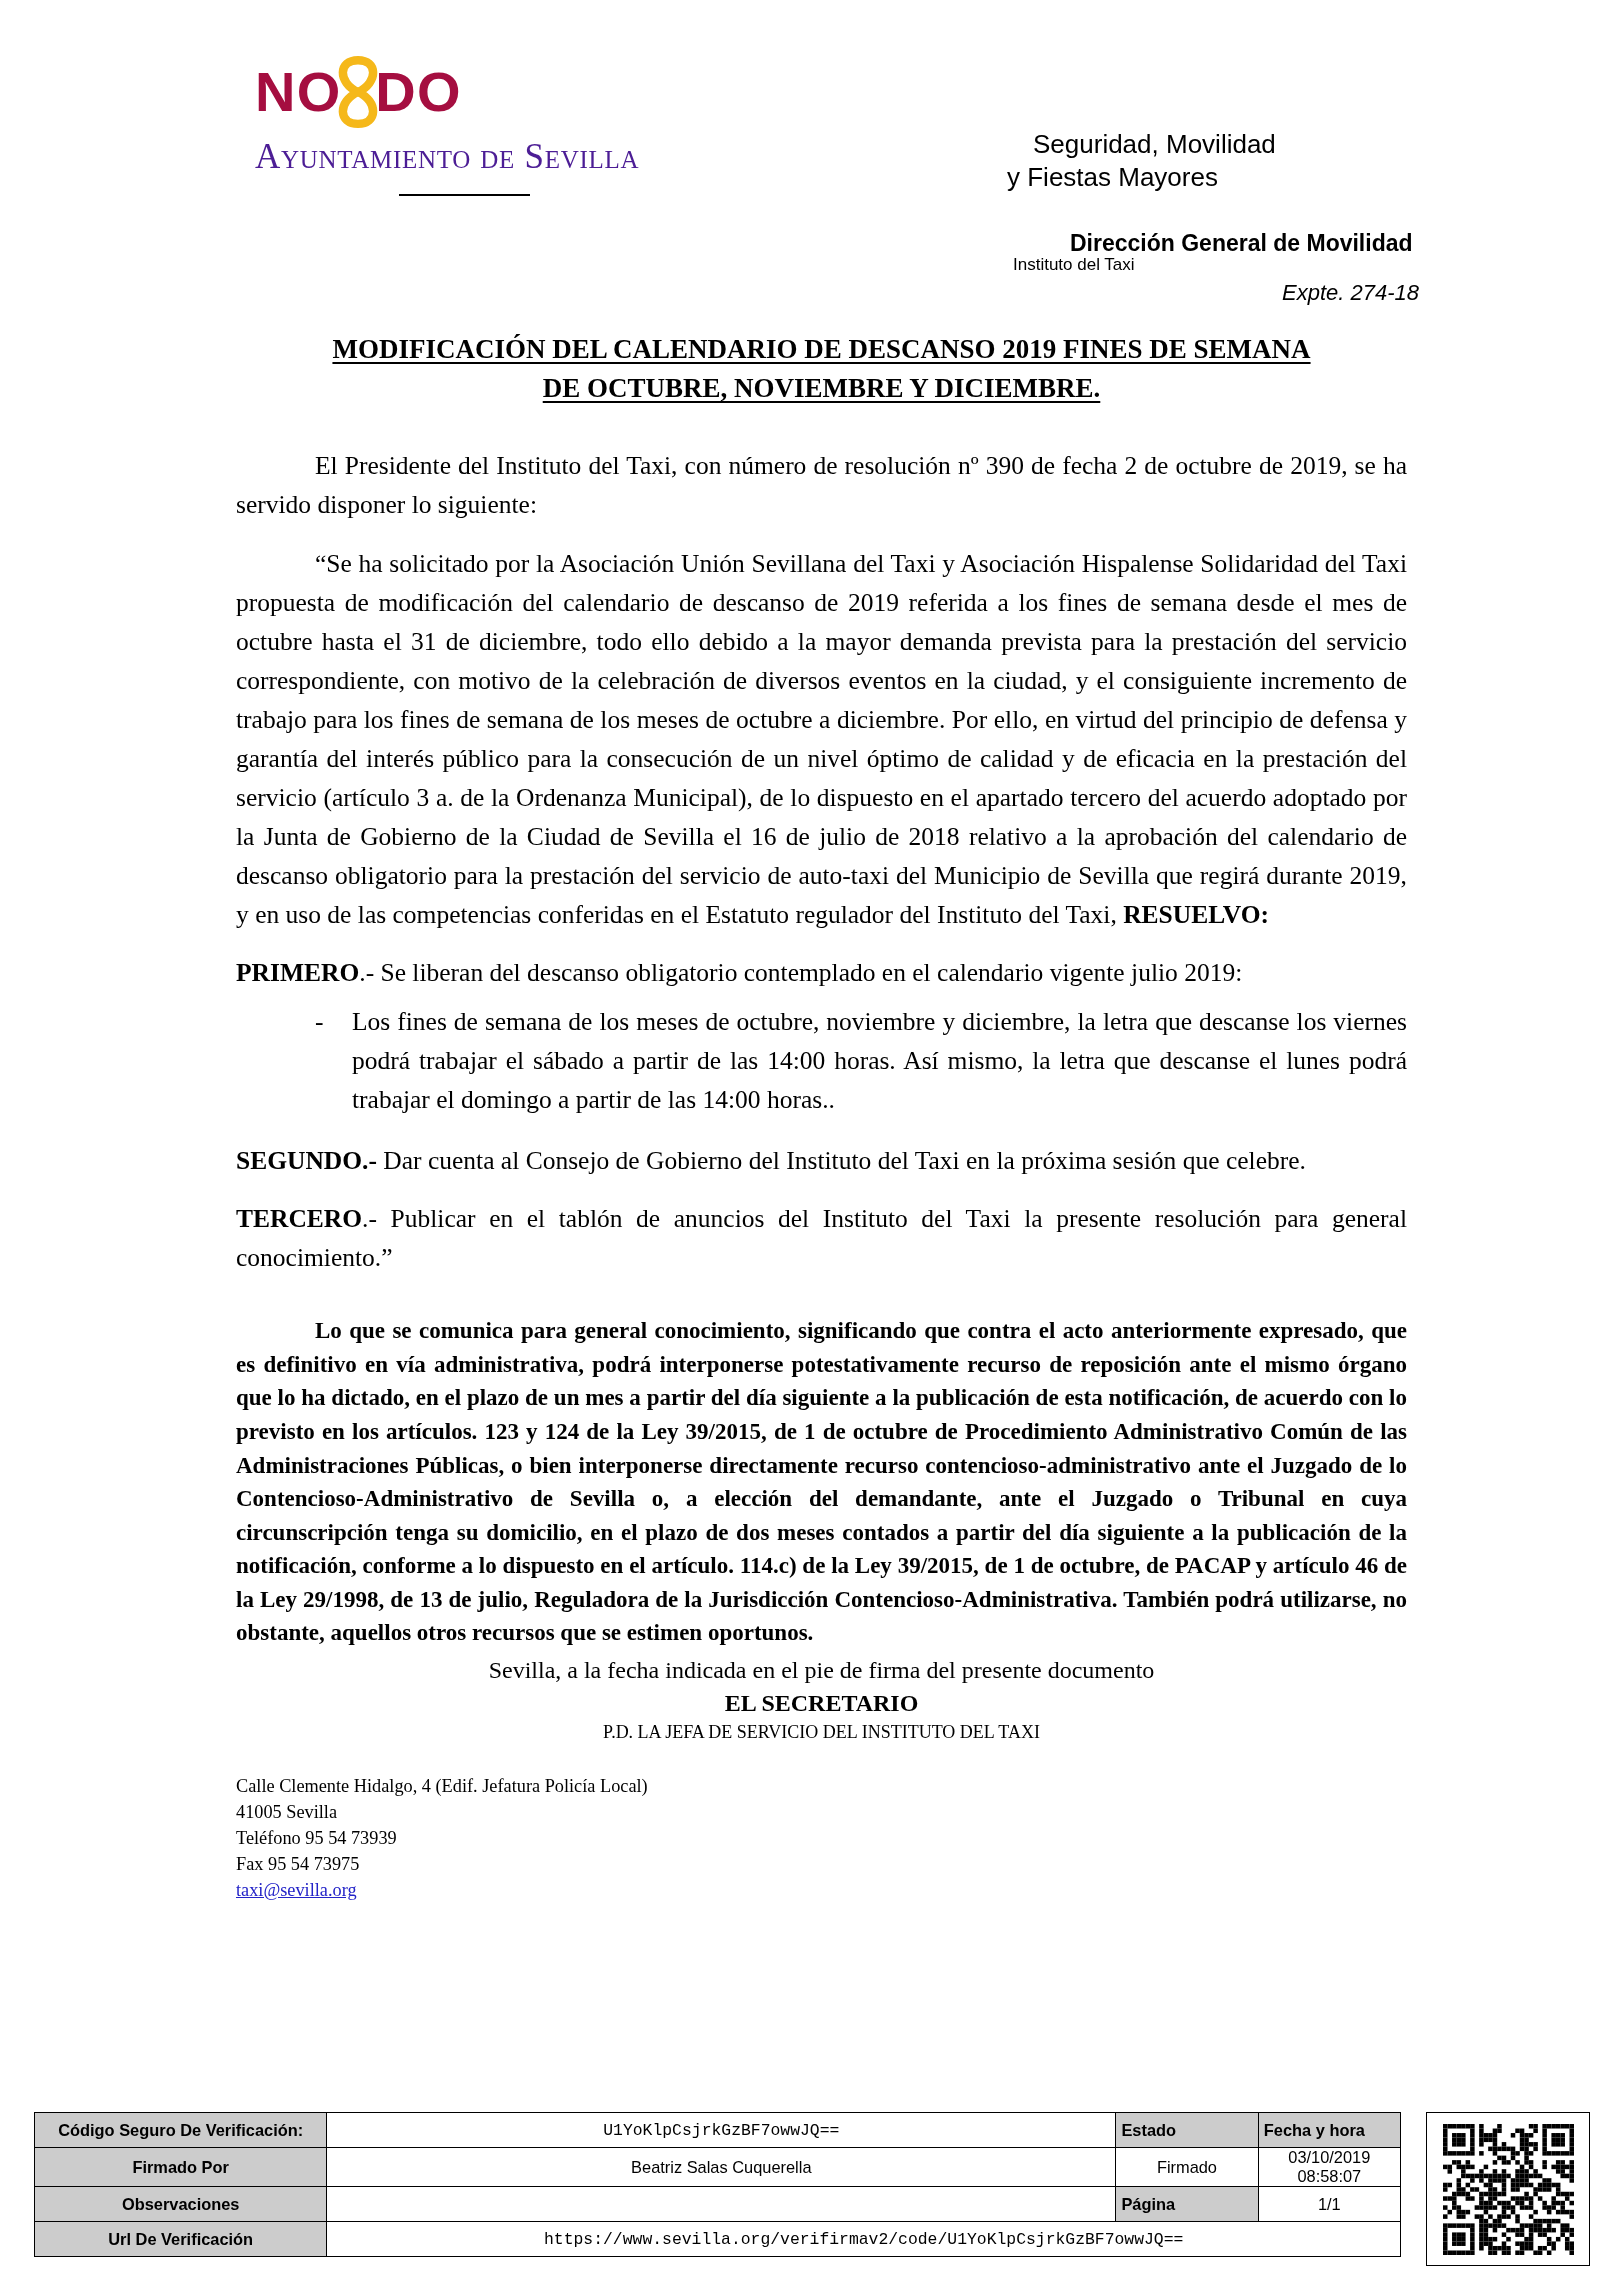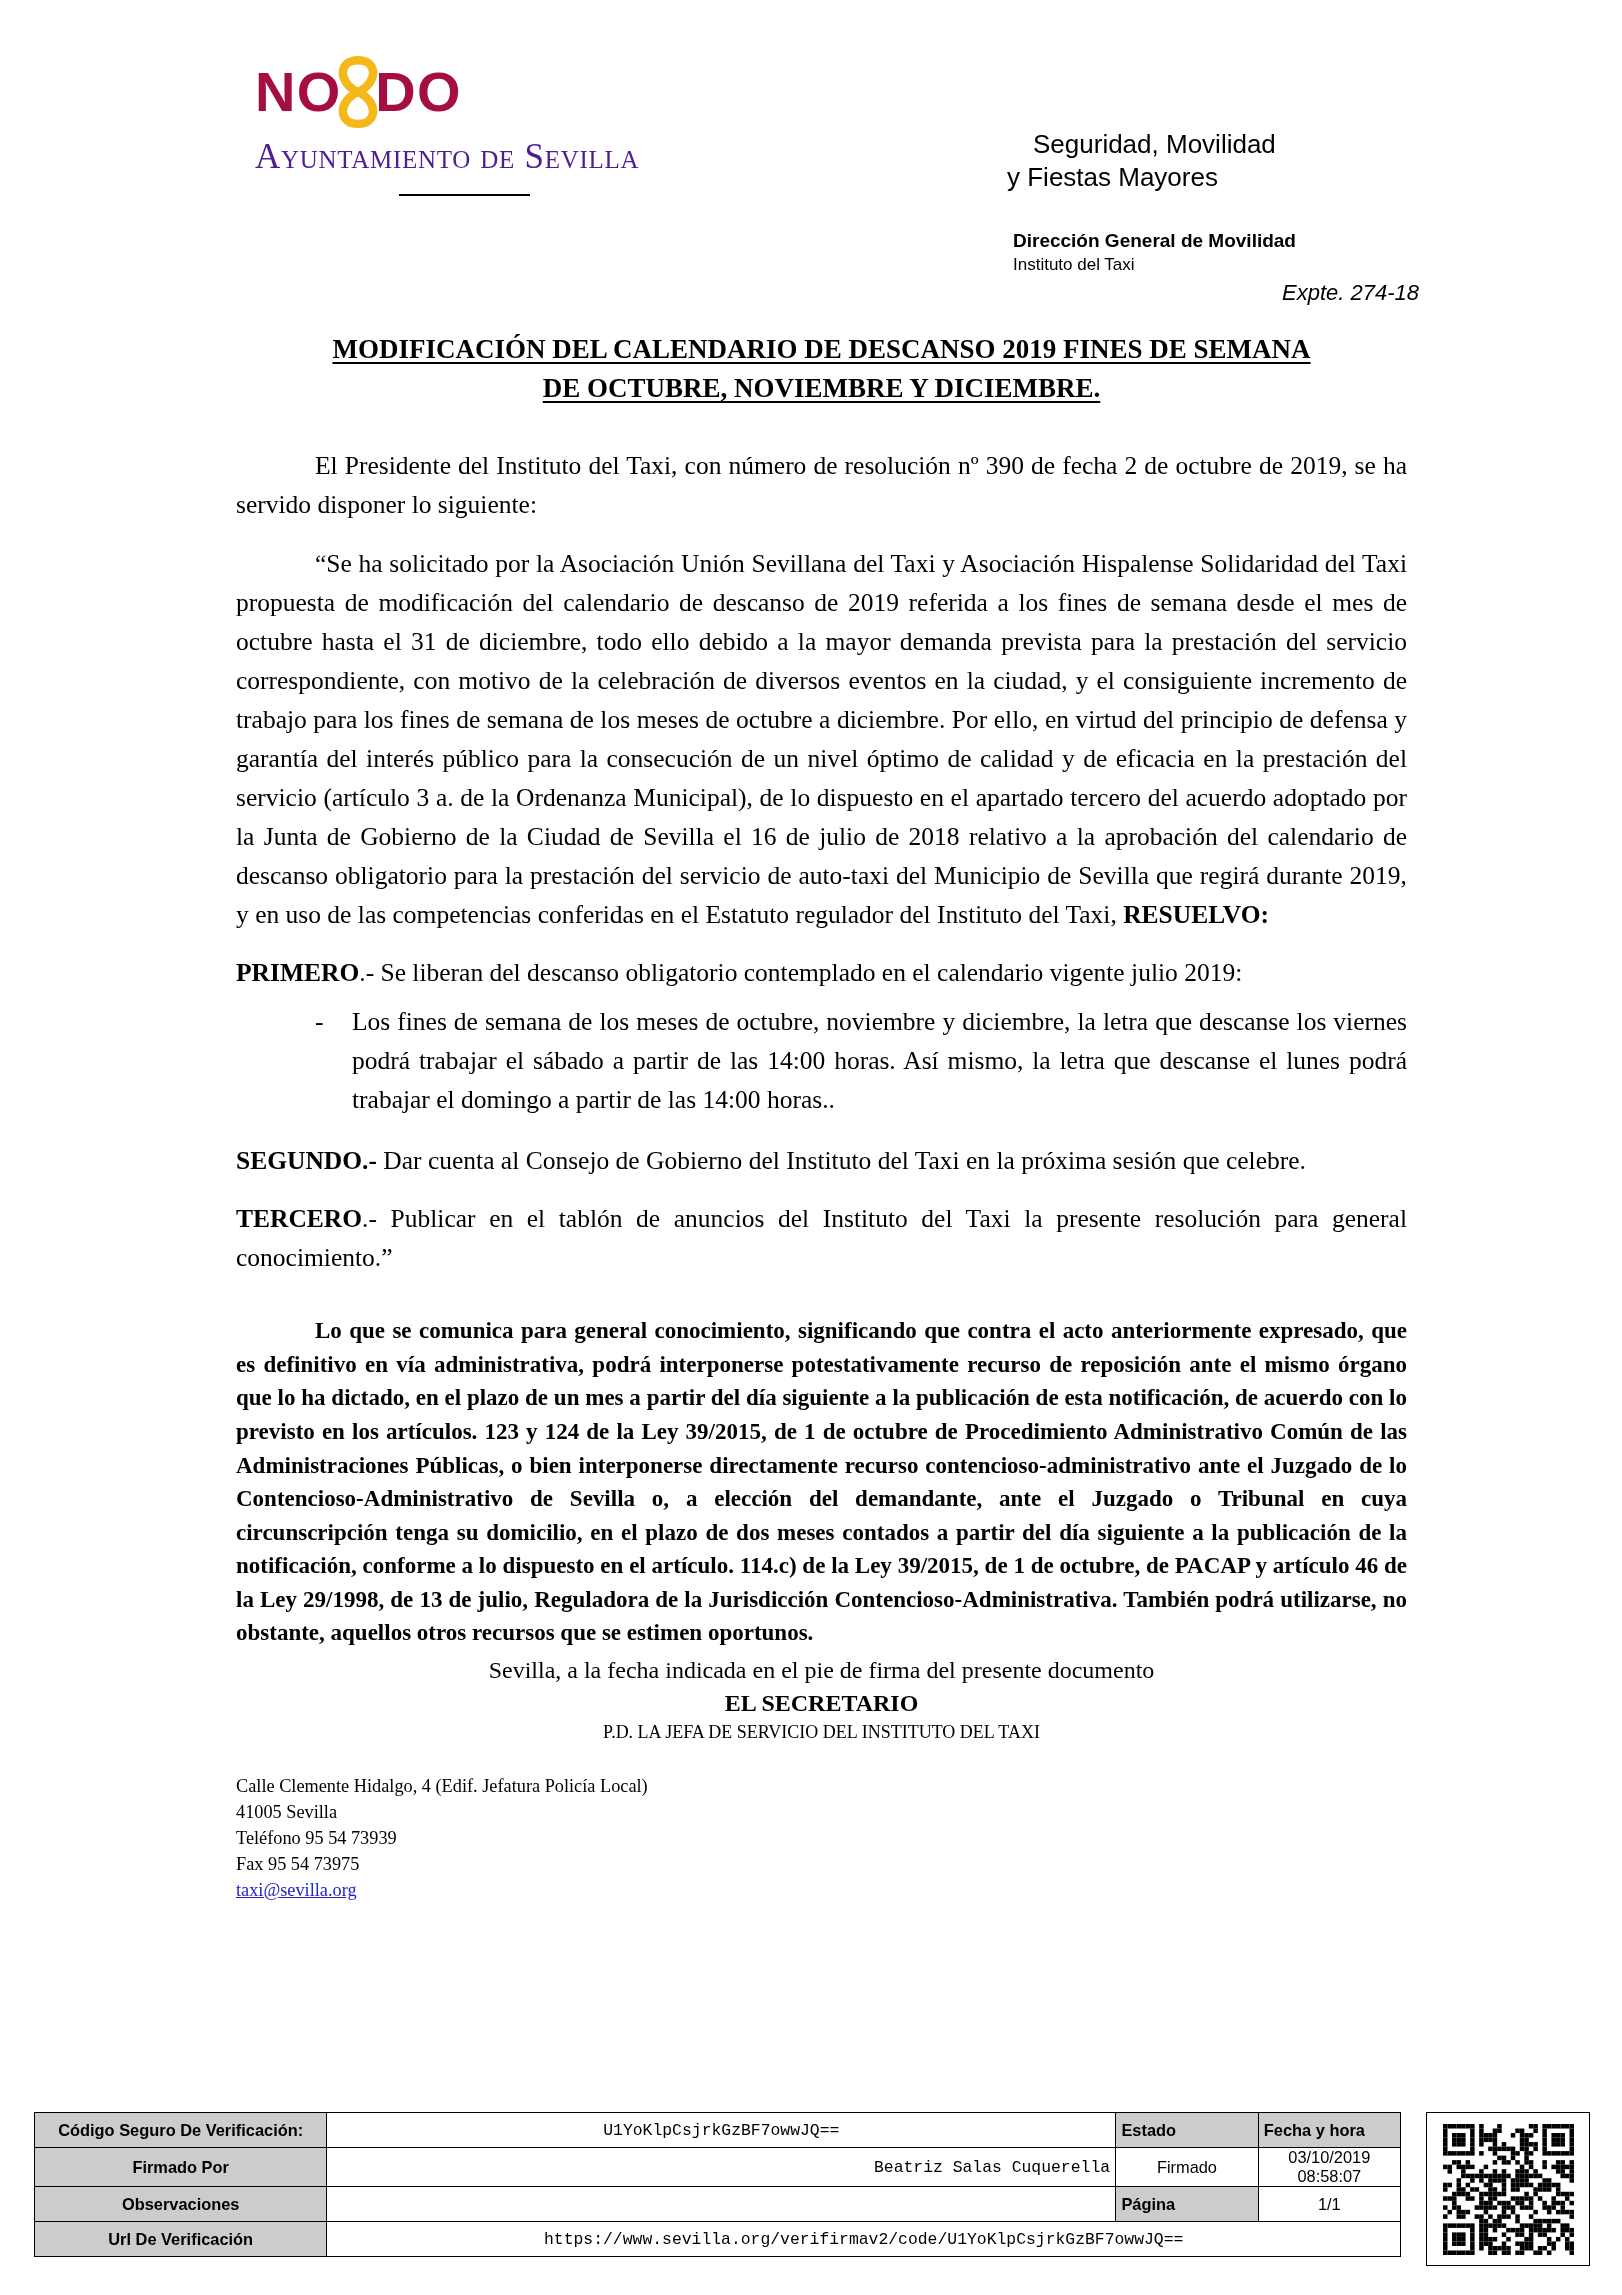--- a/index.html
+++ b/index.html
@@ -41,23 +41,23 @@
 
   .dept{
     position:absolute;left:1007px;top:128px;width:458px;
     font-family:"Liberation Sans", sans-serif;
     font-size:26px;line-height:1.25;color:#000;
     text-align:left;
   }
   .dept .l1{display:block;padding-left:26px;}
   .dept .l2{display:block;}
   .dg{
-    position:absolute;left:1013px;top:230px;width:458px;
+    position:absolute;left:1070px;top:230px;width:458px;
     font-family:"Liberation Sans", sans-serif;
-    font-size:19px;font-weight:bold;color:#000;
+    font-size:23px;font-weight:bold;color:#000;
   }
   .inst{
     position:absolute;left:1013px;top:255px;width:458px;
     font-family:"Liberation Sans", sans-serif;
     font-size:17px;color:#000;
   }
   .expte{
     position:absolute;left:1013px;top:280px;width:406px;
     font-family:"Liberation Sans", sans-serif;
     font-size:22px;font-style:italic;color:#000000;
@@ -150,22 +150,21 @@
     vertical-align:middle;
   }
   td.lbl{
     background:#cccccc;
     font-weight:bold;
     text-align:center;
     width:281px;
   }
   td.val{
     background:#ffffff;
-    text-align:right;
-    font-family:Liberation Mono, monospace;
+    text-align:center;
   }
   td.mono{
     font-family:"Liberation Mono", monospace;
     text-align:center;
     font-size:15.7px;
   }
   td.small-lbl{
     background:#cccccc;font-weight:bold;text-align:left;width:131px;
   }
   td.small-val{

